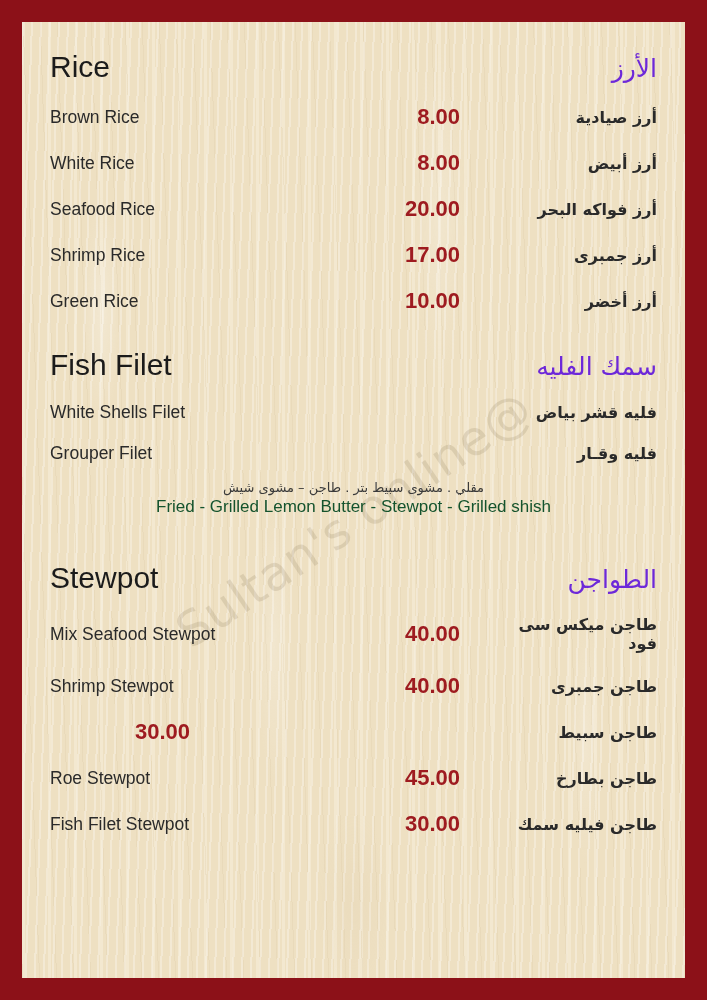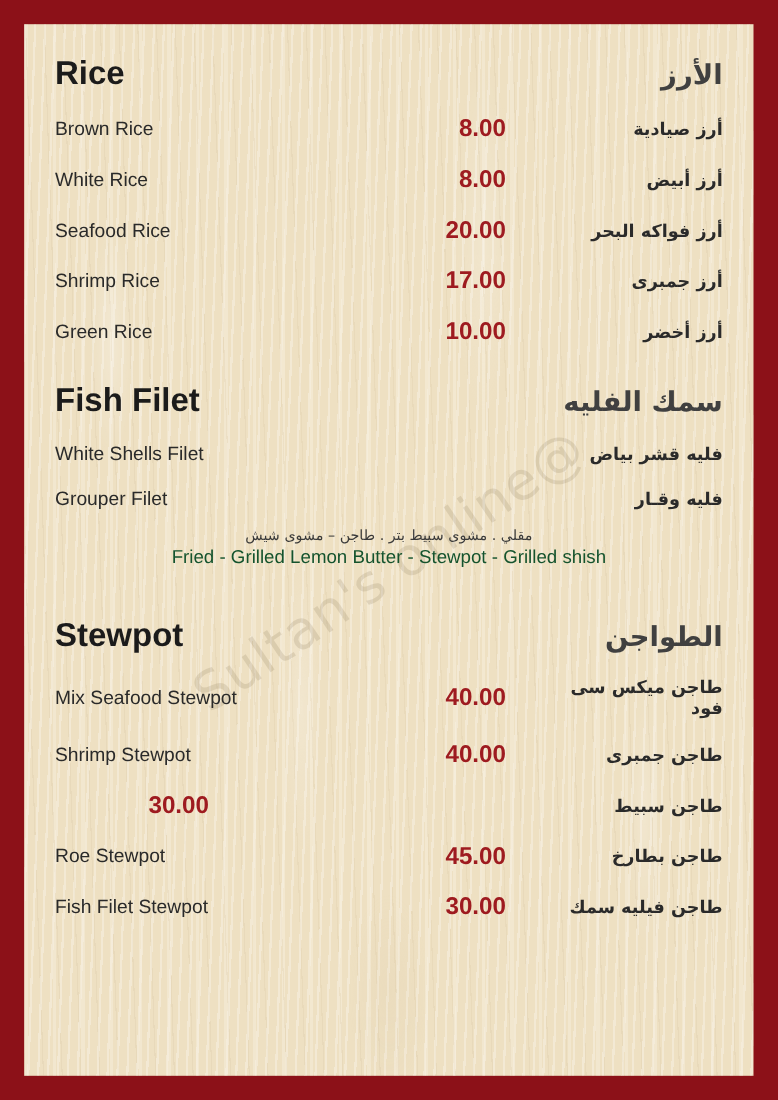--- a/index.html
+++ b/index.html
@@ -67,28 +67,28 @@
     margin-bottom: 4px;
   }
   .section-head {
     display: flex;
     align-items: baseline;
     justify-content: space-between;
     padding: 4px 0 10px 0;
   }
   .section-title-en {
     font-size: 30px;
-    font-weight: bold;
+    font-weight: normal;
     color: #1b1b1b;
     letter-spacing: 0px;
   }
   .section-title-ar {
     font-size: 25px;
-    font-weight: bold;
-    color: #404040;
+    font-weight: normal;
+    color: #6d28d9;
     direction: rtl;
     font-family: "DejaVu Sans", sans-serif;
   }
   .row {
     display: flex;
     align-items: center;
     padding: 10px 0;
   }
   .row .name-en {
     flex: 0 0 270px;

